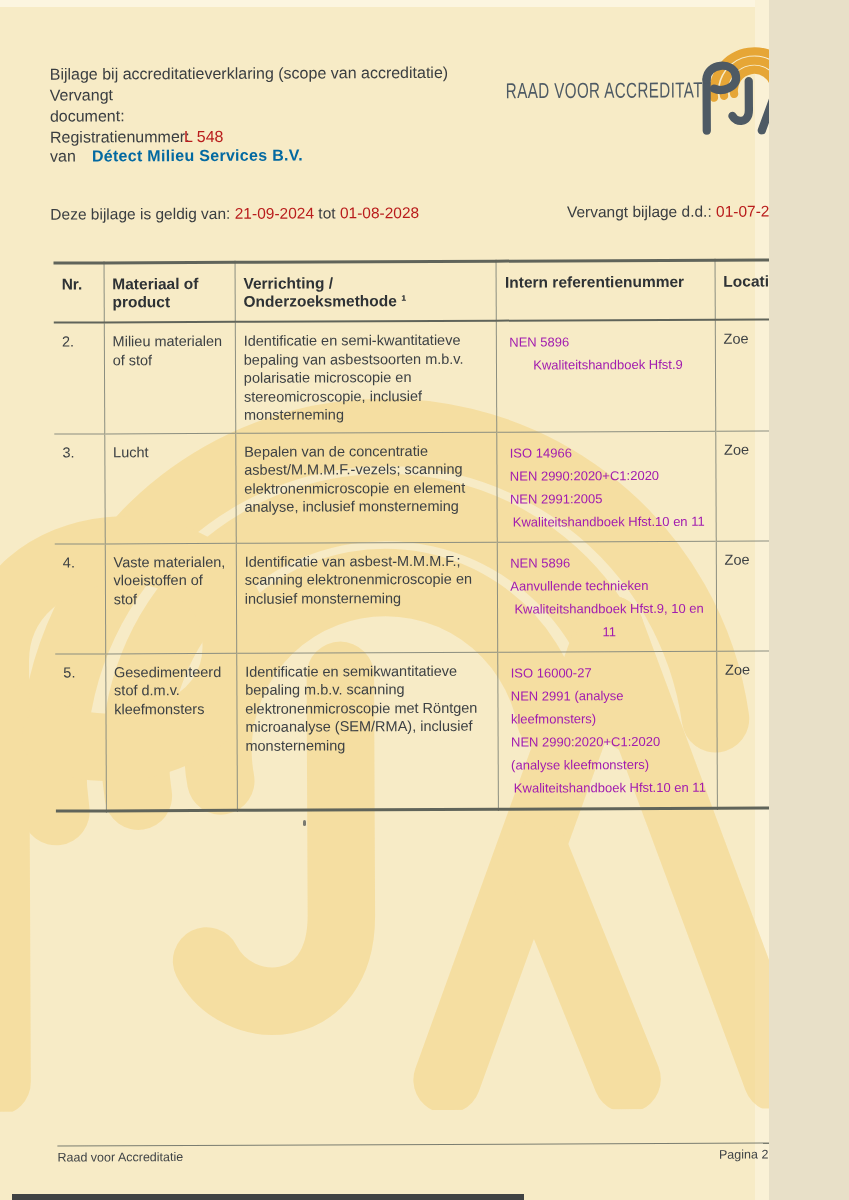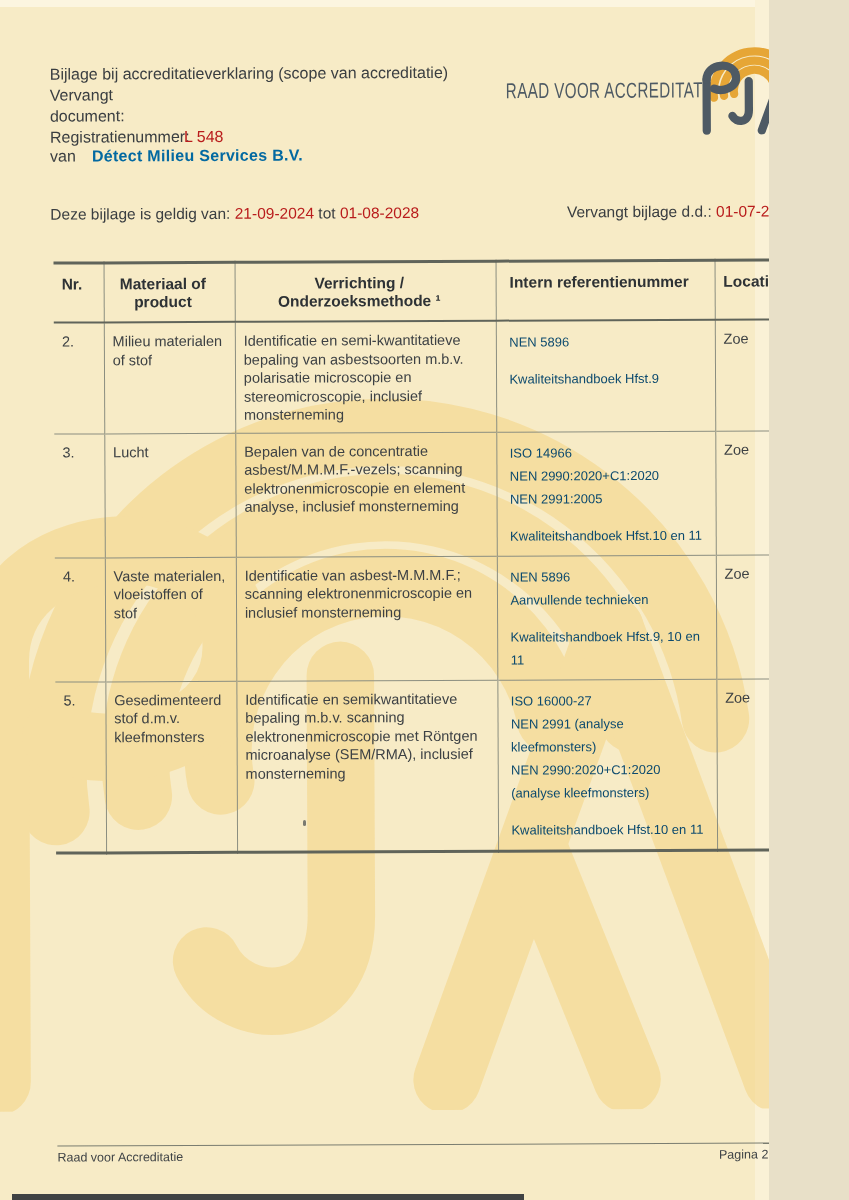--- a/index.html
+++ b/index.html
@@ -42,36 +42,36 @@
   .brand-mark{position:absolute;left:188px;top:0px;width:110px;height:96px;}
   .brand-mark svg{width:100%;height:100%;display:block;}
 
   
   .validity{position:absolute;left:52px;top:204px;width:745px;font-size:15.5px;color:#3a3e41;display:flex;justify-content:space-between;}
 
   
   .scope-table{position:absolute;left:55px;top:260px;width:745px;border-collapse:collapse;
     border-top:3px solid #60645a;border-bottom:3px solid #60645a;color:#3d4144;}
   .scope-table th{
-    text-align:center;vertical-align:top;font-size:15.5px;font-weight:bold;color:#2e3235;
+    text-align:left;vertical-align:top;font-size:15.5px;font-weight:bold;color:#2e3235;
     padding:11px 21px 10px 8px;
   }
   .scope-table thead tr{border-bottom:2px solid #60645a;}
   .scope-table tbody tr{border-top:1px solid #8b8e80;}
   .scope-table tbody tr:first-child{border-top:none;}
   .scope-table th + th, .scope-table td + td{border-left:1px solid #8b8e80;}
   .scope-table td{
     vertical-align:top;font-size:14.5px;line-height:18.5px;padding:9px 8px 8px 8px;
   }
   .scope-table tbody tr:nth-child(1){height:107px;}
   .scope-table tbody tr:nth-child(2){height:96px;}
   .scope-table tbody tr:nth-child(3){height:89px;}
   .scope-table tbody tr:nth-child(4){height:125px;}
-  td.refs{font-size:13px;line-height:23px;color:#0c4a6e;padding-left:12px;}
-  td.refs .handboek{margin-top:14px;}
+  td.refs{font-size:13px;line-height:23px;color:#a21caf;padding-left:12px;}
+  td.refs .handboek{text-align:center;}
 
   
   .footer{position:absolute;left:55px;top:1144px;width:745px;border-top:1.5px solid #7a7d70;
     font-size:12.5px;color:#3f4346;}
   .footer .inner{display:flex;justify-content:space-between;padding-top:4px;}
 </style>
 </head>
 <body>
 
 <div class="page">

